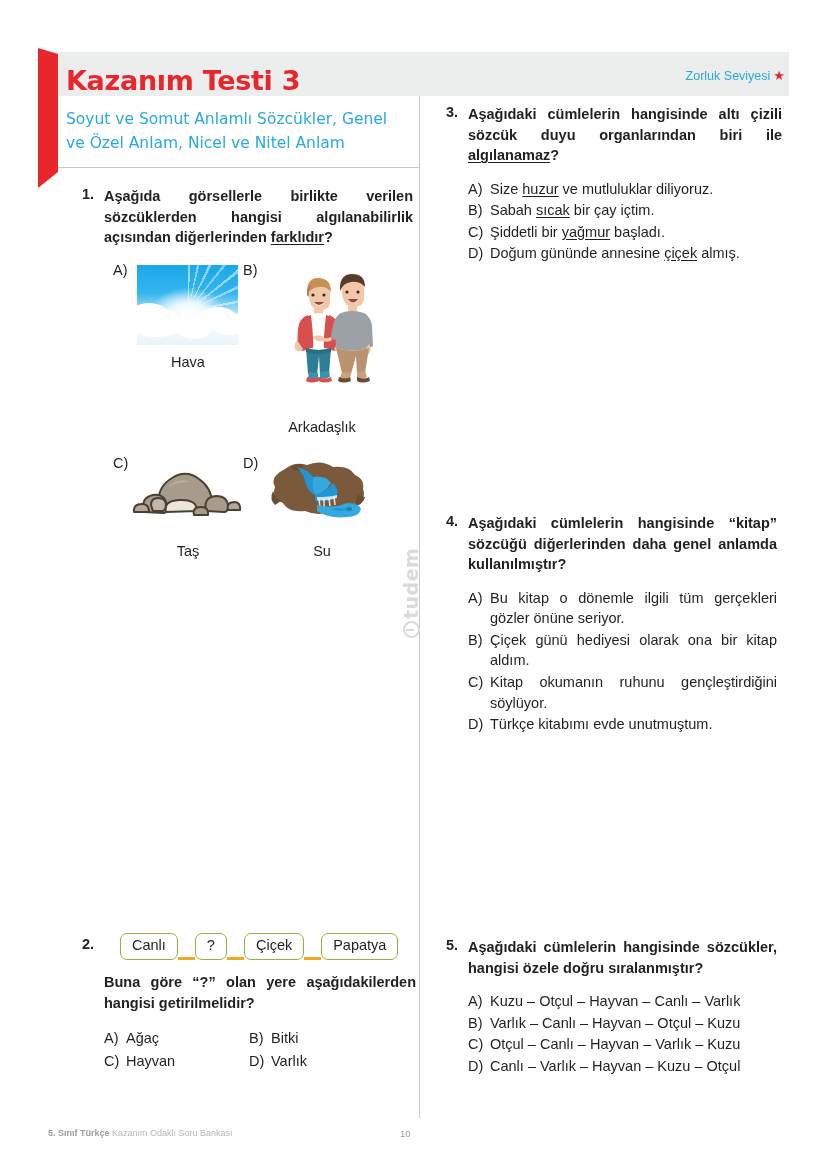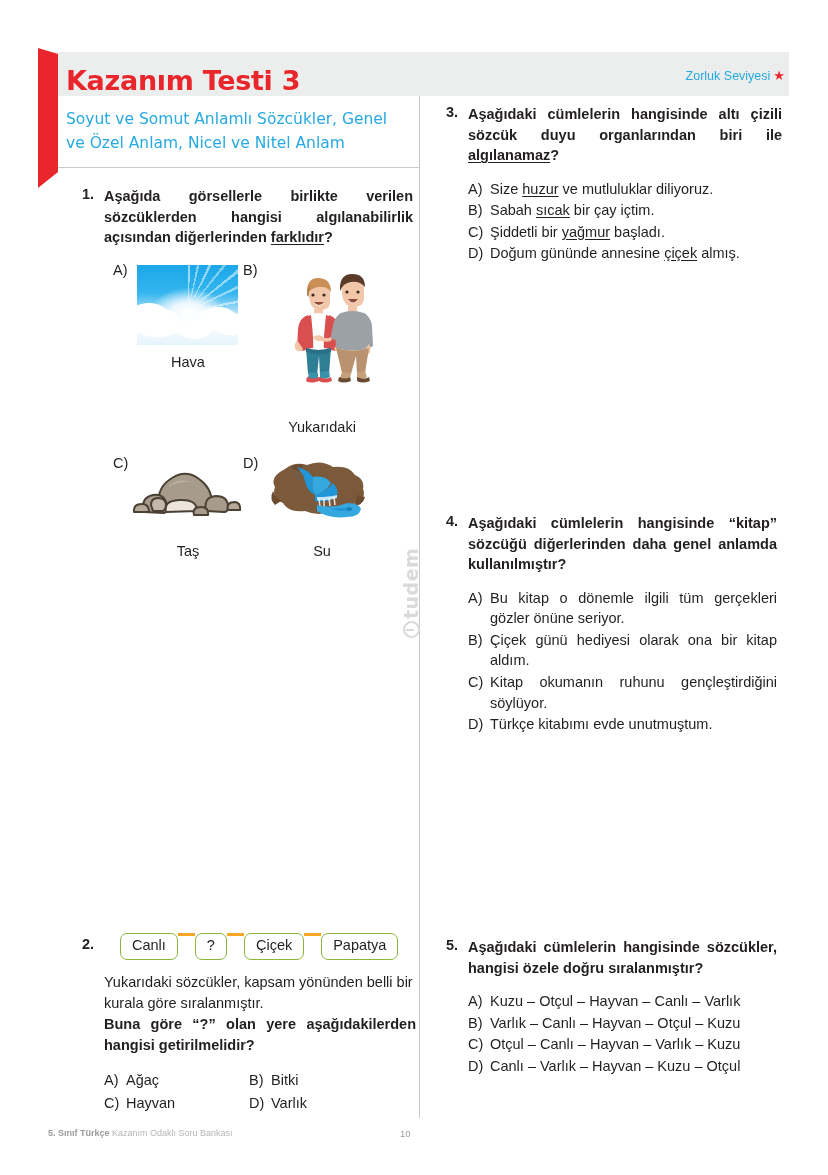--- a/index.html
+++ b/index.html
@@ -137,21 +137,21 @@
   }
 
   
   .img-friends{position:absolute;width:108px;height:125px;}
   
   .img-stones{position:absolute;width:110px;height:56px;}
   
   .img-water{position:absolute;width:106px;height:58px;}
 
   
-  .chain{position:absolute;left:120px;top:933px;display:flex;align-items:flex-start;}
+  .chain{position:absolute;left:120px;top:933px;display:flex;align-items:flex-end;}
   .chain-box{
     border:1.6px solid #8cb63c;border-radius:7px;background:#fff;
     padding:4px 11px 5px 11px;font-size:14.5px;line-height:1.1;
     color:#231f20;white-space:nowrap;
   }
   .chain-link{width:17px;height:2.5px;background:#f5a623;flex:none;}
 
   
   .opts2{margin-left:36px;margin-top:14px;}
   .opts2 .row{display:flex;margin-bottom:2px;}
@@ -248,21 +248,21 @@
         <path d="M62 75 q-6 3 -9 -1 q-5 -2 -9 1 q2 5 9 4 q7 2 10 -1z" fill="#f2c6a8"></path>
         <path d="M95 51 q7 4 8 13 l1 20 q-4 3 -8 0 l-2 -19z" fill="#9ba1a4"></path>
         <path d="M100 82 q3 6 0 10 q-4 2 -6 -2z" fill="#f2c6a8"></path>
         <path d="M67 86 q17 5 33 0 l-4 25 l-8 1 l-1 -18 l-5 18 l-9 -1z" fill="#b99370"></path>
         <path d="M73 110 l9 1 l-1 6 q-6 2 -10 -1z" fill="#c7a07c"></path>
         <path d="M88 110 l8 -1 l2 6 q-5 3 -10 1z" fill="#c7a07c"></path>
         <path d="M70 115 q7 3 11 0 l1 4 q-8 3 -13 0z" fill="#6b4a32"></path>
         <path d="M88 115 q7 3 12 0 l1 4 q-8 3 -13 0z" fill="#6b4a32"></path>
       </svg>
     </div>
-    <div class="pic-caption" style="left:14px;top:157px;">Yukarıdaki</div>
+    <div class="pic-caption" style="left:14px;top:157px;">Arkadaşlık</div>
   </div>
 
   <div class="pic-cell" style="left:113px;top:455px;">
     <div class="pic-letter">C)</div>
     <div class="img-stones" style="left:19px;top:8px;">
       <svg viewBox="0 0 110 56" width="110" height="56">
         <path d="M28 48 q-6 -22 12 -33 q14 -9 27 1 q16 11 12 32z" fill="#a79b8c" stroke="#4a4034" stroke-width="2" stroke-linejoin="round"></path>
         <path d="M36 24 q10 -10 22 -5 q-12 0 -22 5z" fill="#b8ada0"></path>
         <path d="M12 49 q-4 -14 9 -17 q12 -2 14 11 q1 6 -3 7z" fill="#a79b8c" stroke="#4a4034" stroke-width="2" stroke-linejoin="round"></path>
         <path d="M74 48 q-3 -14 10 -15 q12 0 12 11 q0 5 -4 5z" fill="#a79b8c" stroke="#4a4034" stroke-width="2" stroke-linejoin="round"></path>
@@ -306,21 +306,20 @@
     <div class="chain-box">Çiçek</div>
     <div class="chain-link"></div>
     <div class="chain-box">Papatya</div>
   </div>
 
   <div class="q" style="left:68px;top:936px;width:345px;">
     <div class="q-num">2.</div>
   </div>
 
   <div style="position:absolute;left:104px;top:972px;width:312px;">
-    <div style="font-size:14.5px;line-height:1.45;">Yukarıdaki sözcükler, kapsam yönünden belli bir kurala göre sıralanmıştır.</div>
     <div style="font-size:14.5px;line-height:1.45;font-weight:bold;text-align:justify;">Buna göre “?” olan yere aşağıdakilerden hangisi getirilmelidir?</div>
     <div class="opts2" style="margin-left:0;">
       <div class="row">
         <div class="c">
           <span class="opt-letter">A)</span>
           <span>Ağaç</span>
         </div>
         <div class="c">
           <span class="opt-letter">B)</span>
           <span>Bitki</span>

